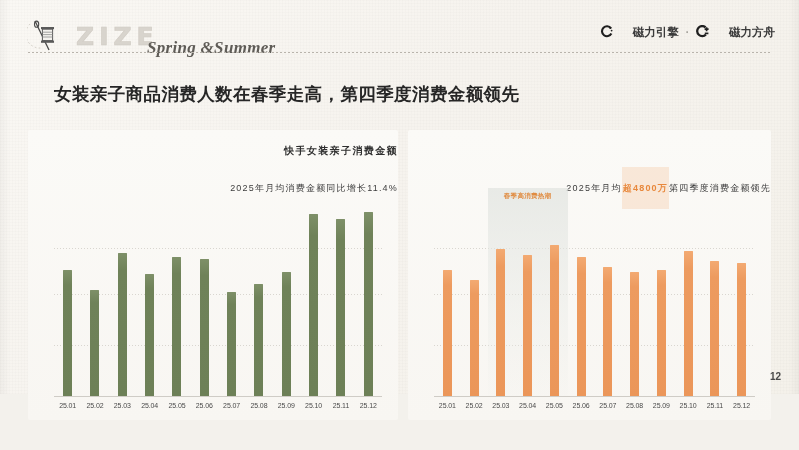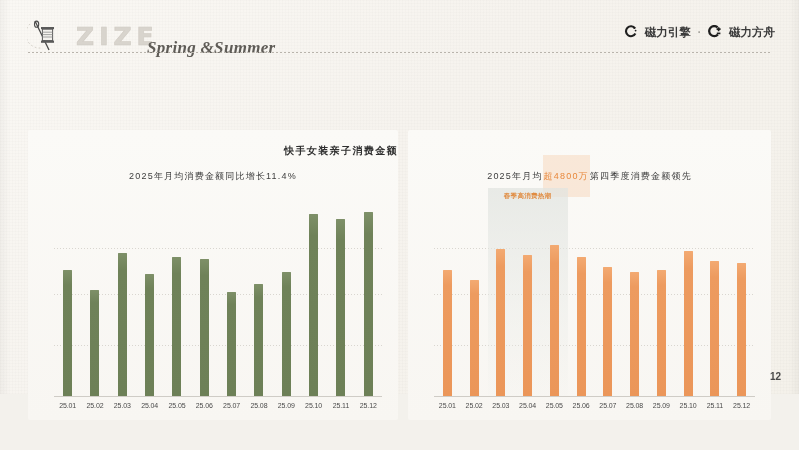--- a/index.html
+++ b/index.html
@@ -35,21 +35,21 @@
     position:absolute;left:147px;top:38px;
     font-size:17px;color:#5f5c57;
     font-family:"Liberation Serif","DejaVu Serif",serif;
     font-style:italic;font-weight:600;letter-spacing:0.3px;
   }
   #partner-logos{
     position:absolute;right:24px;top:25px;
     display:flex;align-items:center;gap:7px;
     font-size:11.5px;color:#3a3a3a;font-weight:700;
   }
-  .plogo{display:flex;gap:8px;}
+  .plogo{display:flex;gap:20px;}
   .pl-dot{color:#9b9892;font-size:10px;}
   
   #page-title{
     position:absolute;left:54px;top:82px;
     font-size:17.5px;font-weight:700;color:#262626;
     letter-spacing:0.4px;white-space:nowrap;
   }
   
   .card{
     position:absolute;top:130px;height:290px;
@@ -57,25 +57,25 @@
     border-radius:2px;
   }
   #card-left{left:28px;width:370px;}
   #card-right{left:408px;width:363px;}
   .card-title{
     position:absolute;top:14px;left:0;width:100%;
     text-align:right;font-size:10px;font-weight:700;
     color:#2f2f2f;letter-spacing:1.4px;
   }
   .card-sub{
-    position:absolute;top:40px;left:0;width:100%;
-    text-align:center;font-size:9px;color:#3c3c3c;
+    position:absolute;top:52px;left:0;width:100%;
+    text-align:right;font-size:9px;color:#3c3c3c;
     letter-spacing:1.2px;
   }
-  .hl-orange{color:#e8883c;font-weight:400;background:rgba(240,170,110,0.22);padding:16px 1px;}
+  .hl-orange{color:#e8883c;font-weight:700;background:rgba(240,170,110,0.22);padding:16px 1px;}
   
   .plot{position:absolute;left:26px;right:16px;top:62px;height:205px;}
   .gridline{position:absolute;left:0;right:0;height:1px;
     background-image:linear-gradient(90deg,#d9d6d0 45%,rgba(255,255,255,0) 0%);
     background-size:3px 1px;background-repeat:repeat-x;}
   .baseline{position:absolute;left:0;right:0;bottom:0;height:1px;background:#cfccc6;}
   .bars{position:absolute;left:0;right:0;bottom:1px;top:0;display:flex;align-items:flex-end;}
   .bcell{flex:1;display:flex;justify-content:center;align-items:flex-end;height:100%;position:relative;}
   .bar{width:9px;border-radius:0.5px;}
   .bar-green{background:linear-gradient(180deg,#7e9068 0%,#6f8259 12%,#6d8057 100%);}
@@ -149,20 +149,21 @@
             <path d="M8.8 8.4 L12.4 8.4" stroke="#1f1f1f" stroke-width="1.7"></path>
           </svg>
         </span>
         <span>磁力方舟</span>
       </span>
     </div>
 
     <div class="hdr-dotline"></div>
   </div>
 
+  <div id="page-title">女装亲子商品消费人数在春季走高，第四季度消费金额领先</div>
 
   <div class="card" id="card-left">
     <div class="card-title">快手女装亲子消费金额</div>
     <div class="card-sub">
       <span>2025年月均消费金额同比增长11.4%</span>
     </div>
     <div class="plot" id="plot-left">
         <div class="gridline" style="bottom: 72%;"></div>
         <div class="gridline" style="bottom: 50%;"></div>
         <div class="gridline" style="bottom: 25%;"></div>

